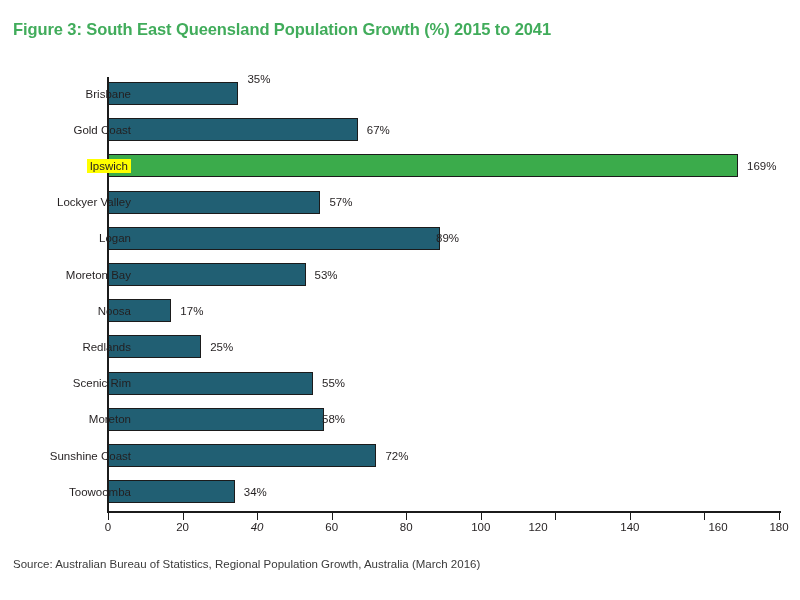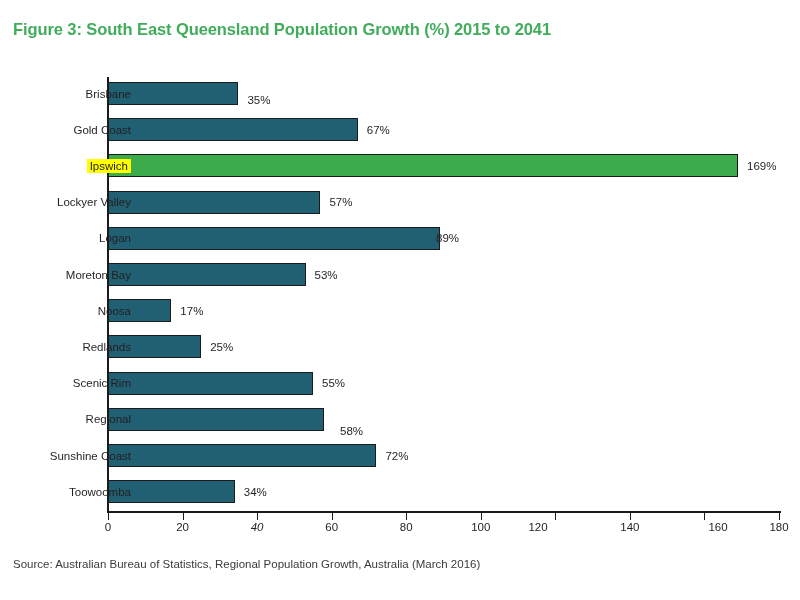--- a/index.html
+++ b/index.html
@@ -148,35 +148,35 @@
   <div id="cats-layer">
       <div class="cat-label" style="top: 86.5px;">Brisbane</div>
       <div class="cat-label" style="top: 122.7px;">Gold Coast</div>
       <div class="cat-label" style="top: 158.9px;"><span class="hl">Ipswich</span></div>
       <div class="cat-label" style="top: 195.1px;">Lockyer Valley</div>
       <div class="cat-label" style="top: 231.3px;">Logan</div>
       <div class="cat-label" style="top: 267.5px;">Moreton Bay</div>
       <div class="cat-label" style="top: 303.7px;">Noosa</div>
       <div class="cat-label" style="top: 339.9px;">Redlands</div>
       <div class="cat-label" style="top: 376.1px;">Scenic Rim</div>
-      <div class="cat-label" style="top: 412.3px;">Regional</div>
+      <div class="cat-label" style="top: 412.3px;">Moreton</div>
       <div class="cat-label" style="top: 448.5px;">Sunshine Coast</div>
       <div class="cat-label" style="top: 484.7px;">Toowoomba</div>
     </div>
   <div id="vals-layer">
-      <div class="val-label" style="left: 247.472px; top: 93px;">35%</div>
+      <div class="val-label" style="left: 247.472px; top: 72px;">35%</div>
       <div class="val-label" style="left: 366.761px; top: 122.7px;">67%</div>
       <div class="val-label" style="left: 746.994px; top: 158.9px;">169%</div>
       <div class="val-label" style="left: 329.483px; top: 195.1px;">57%</div>
       <div class="val-label" style="left: 436px; top: 231.3px;">89%</div>
       <div class="val-label" style="left: 314.572px; top: 267.5px;">53%</div>
       <div class="val-label" style="left: 180.372px; top: 303.7px;">17%</div>
       <div class="val-label" style="left: 210.194px; top: 339.9px;">25%</div>
       <div class="val-label" style="left: 322.028px; top: 376.1px;">55%</div>
-      <div class="val-label" style="left: 340px; top: 412.3px; margin-top: 12px;">58%</div>
+      <div class="val-label" style="left: 322px; top: 412.3px;">58%</div>
       <div class="val-label" style="left: 385.4px; top: 448.5px;">72%</div>
       <div class="val-label" style="left: 243.744px; top: 484.7px;">34%</div>
     </div>
   <div id="ticks-layer">
       <div class="x-tick" style="left: 108px;"></div>
       <div class="x-tick-label" style="left: 108px;">0</div>
       <div class="x-tick" style="left: 183px;"></div>
       <div class="x-tick-label" style="left: 182.556px;">20</div>
       <div class="x-tick" style="left: 257px;"></div>
       <div class="x-tick-label" style="left: 257.111px; font-style: italic;">40</div>

